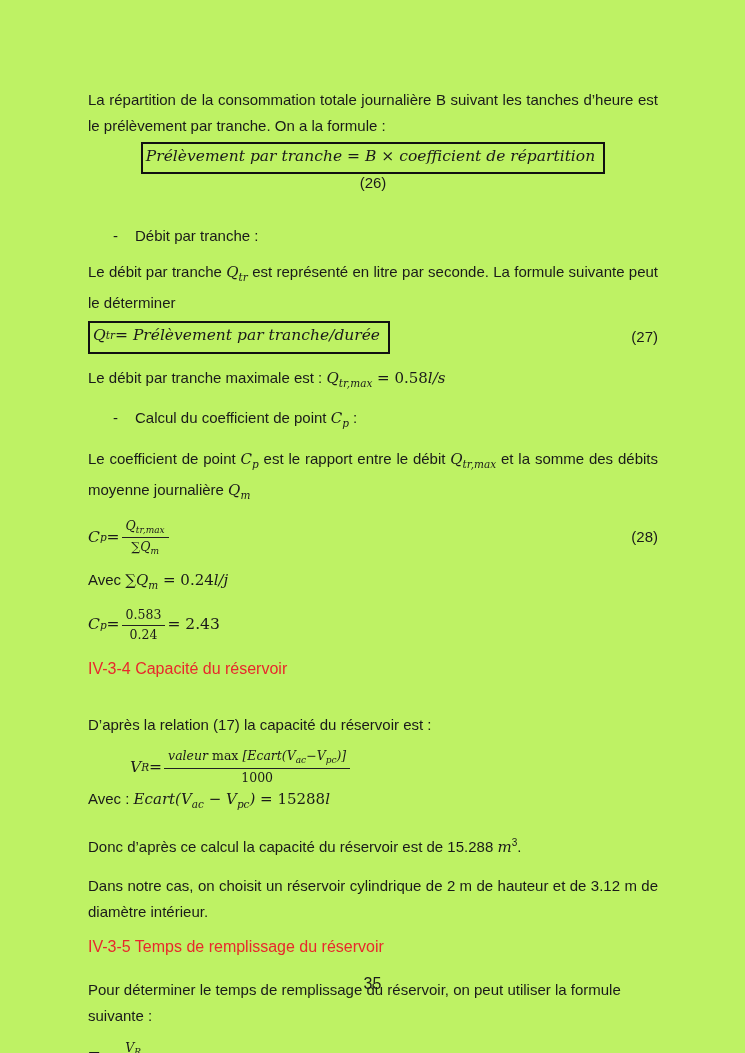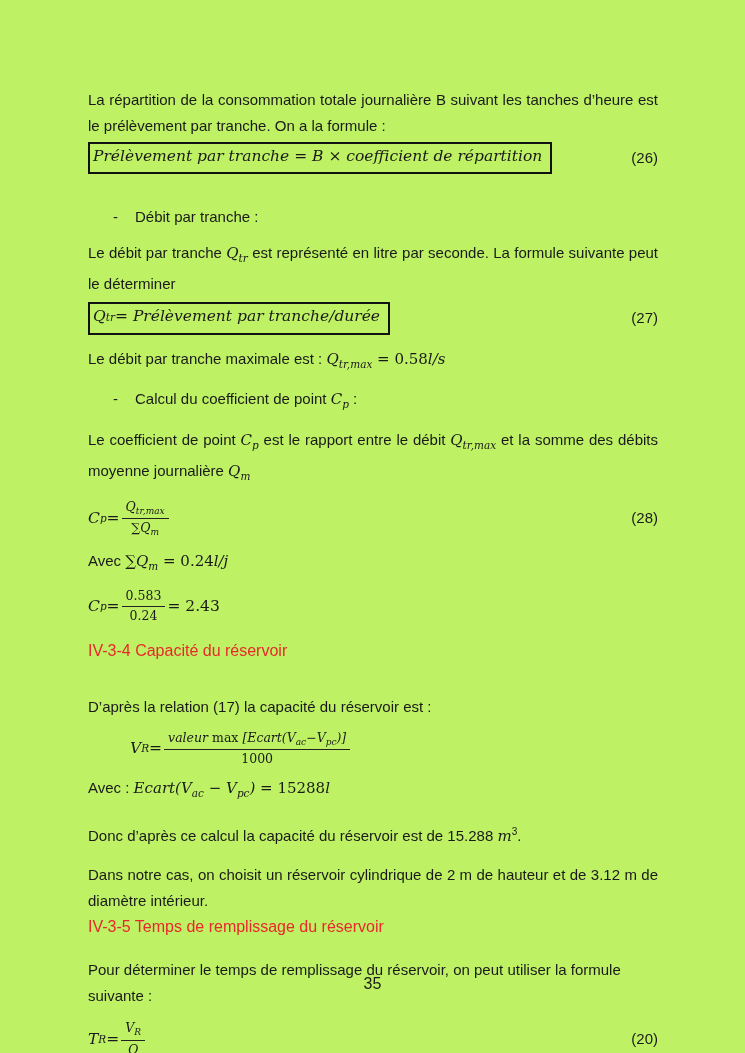--- a/index.html
+++ b/index.html
@@ -69,37 +69,37 @@
     line-height: 1.25;
     margin: 0 2px;
     white-space: nowrap;
   }
   .frac .fnum { border-bottom: 1.3px solid #222222; padding: 0 4px 1px; display: inline-block; }
   .frac .fden { padding-top: 1px; display: inline-block; }
   .frac .ms { font-size: 9px; vertical-align: -3px; }
 
   
   [data-name="paragraph-intro"]          { margin-top: 0; }
-  [data-name="equation-26"]              { margin-top: 3px; }
+  [data-name="equation-26"]              { margin-top: 3px; flex-direction: column; }
   [data-name="bullet-debit"]             { margin-top: 30px; }
   [data-name="paragraph-debit"]          { margin-top: 10px; }
   [data-name="equation-27"]              { margin-top: 5px; }
   [data-name="line-debit-max"]           { margin-top: 11px; }
   [data-name="bullet-coefficient"]       { margin-top: 9px; }
   [data-name="paragraph-coefficient"]    { margin-top: 10px; }
   [data-name="equation-28"]              { margin-top: 10px; }
   [data-name="line-avec-sum"]            { margin-top: 10px; }
   [data-name="equation-cp-value"]        { margin-top: 9px; }
   [data-name="heading-iv-3-4"]           { margin-top: 13px; }
   [data-name="line-dapres"]              { margin-top: 30px; }
   [data-name="equation-vr"]              { margin-top: 10px; }
-  [data-name="line-avec-ecart"]          { margin-top: 8px; }
+  [data-name="line-avec-ecart"]          { margin-top: 0; }
   [data-name="line-donc"]                { margin-top: 13px; }
   [data-name="paragraph-reservoir-choix"]{ margin-top: 13px; }
-  [data-name="heading-iv-3-5"]           { margin-top: 0; }
+  [data-name="heading-iv-3-5"]           { margin-top: 9px; }
   [data-name="line-pour-determiner"]     { margin-top: 17px; }
   [data-name="equation-29"]              { margin-top: 11px; }
 
   .footer {
     position: absolute;
     left: 0;
     right: 0;
     bottom: 60px;
     text-align: center;
     font-size: 16px;

